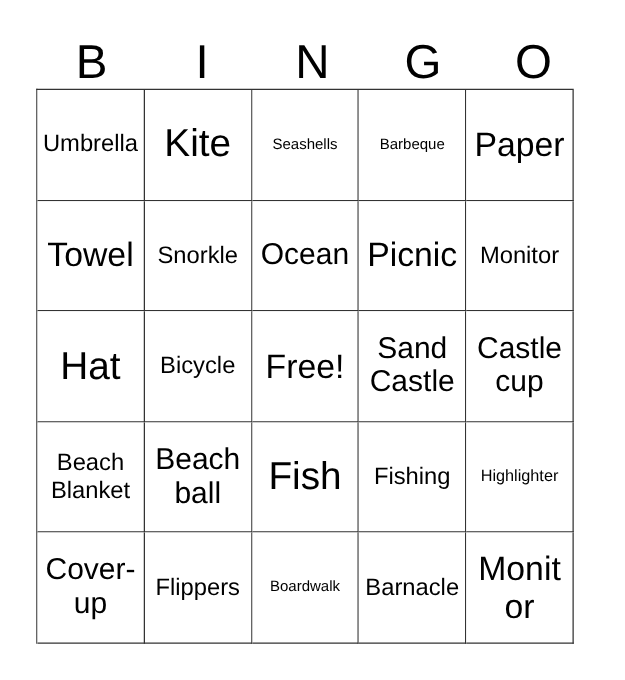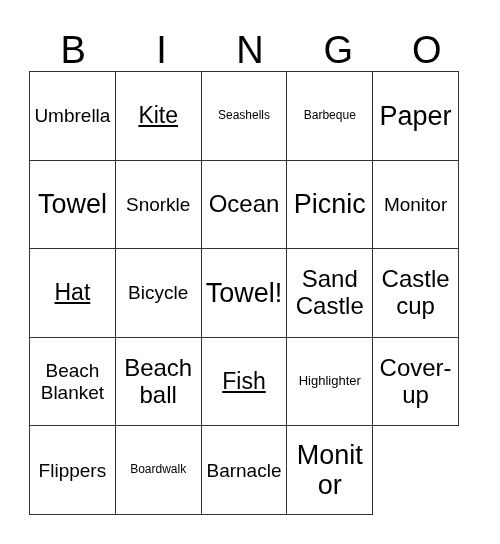--- a/index.html
+++ b/index.html
@@ -65,21 +65,21 @@
     padding: 0 2px;
   }
   .cell-text {
     display: block;
     line-height: 1.12;
     word-break: break-word;
     color: #000000;
   }
 
   
-  .sz-xl .cell-text { font-size: 23px; text-decoration: underline; }
+  .sz-xl .cell-text { font-size: 31px; }
   .sz-lg .cell-text { font-size: 27px; }
   .sz-md .cell-text { font-size: 24px; }
   .sz-sm .cell-text { font-size: 19px; }
   .sz-xs .cell-text { font-size: 12px; }
   .sz-xxs .cell-text { font-size: 13px; }
 </style>
 </head>
 <body>
 
 <div id="bingo-card">
@@ -123,36 +123,39 @@
       <div class="bingo-cell sz-sm">
         <span class="cell-text">Monitor</span>
       </div>
       <div class="bingo-cell sz-xl">
         <span class="cell-text">Hat</span>
       </div>
       <div class="bingo-cell sz-sm">
         <span class="cell-text">Bicycle</span>
       </div>
       <div class="bingo-cell sz-lg">
-        <span class="cell-text">Towel!</span>
+        <span class="cell-text">Free!</span>
       </div>
       <div class="bingo-cell sz-md">
         <span class="cell-text">Sand Castle</span>
       </div>
       <div class="bingo-cell sz-md">
         <span class="cell-text">Castle cup</span>
       </div>
       <div class="bingo-cell sz-sm">
         <span class="cell-text">Beach Blanket</span>
       </div>
       <div class="bingo-cell sz-md">
         <span class="cell-text">Beach ball</span>
       </div>
       <div class="bingo-cell sz-xl">
         <span class="cell-text">Fish</span>
+      </div>
+      <div class="bingo-cell sz-sm">
+        <span class="cell-text">Fishing</span>
       </div>
       <div class="bingo-cell sz-xxs">
         <span class="cell-text">Highlighter</span>
       </div>
       <div class="bingo-cell sz-md">
         <span class="cell-text">Cover-up</span>
       </div>
       <div class="bingo-cell sz-sm">
         <span class="cell-text">Flippers</span>
       </div>

